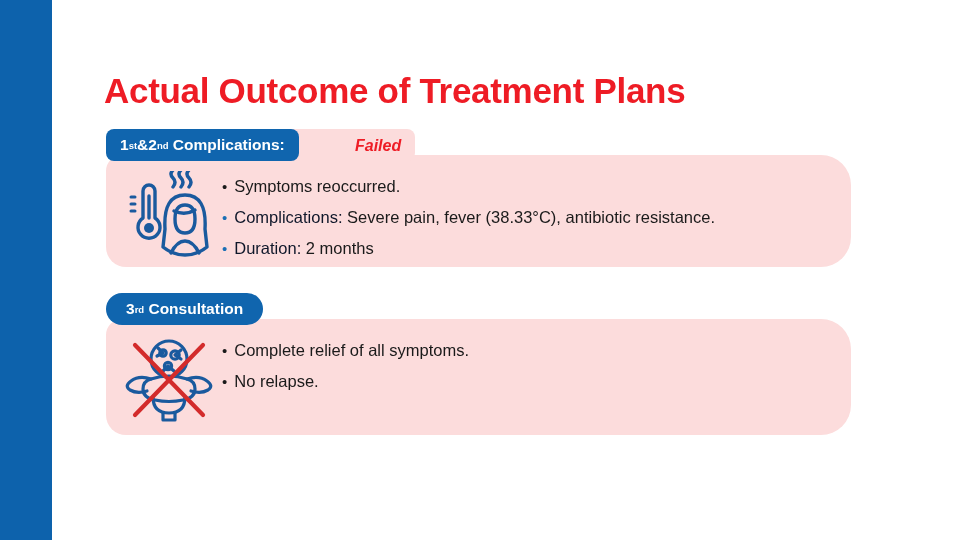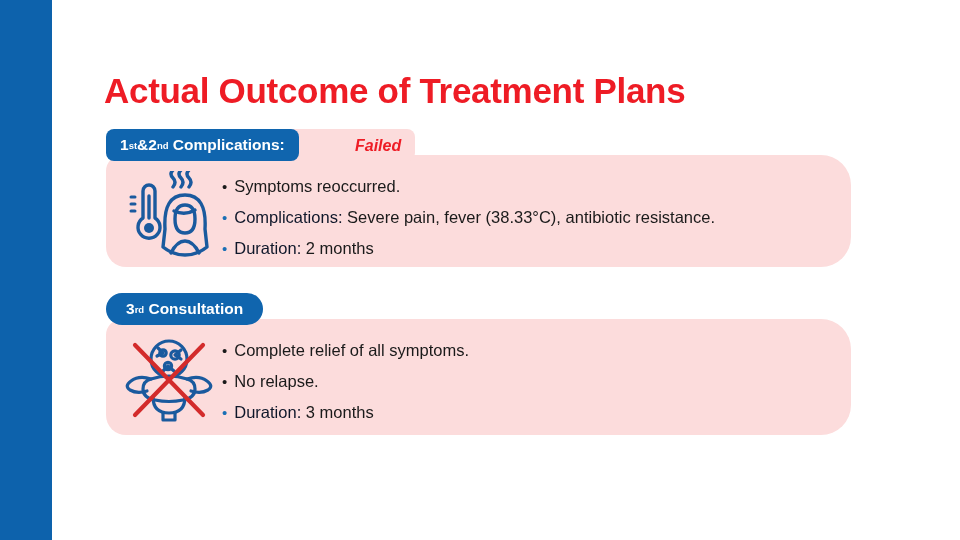--- a/index.html
+++ b/index.html
@@ -156,20 +156,17 @@
           </g>
         </svg>
       </div>
       <div class="lines">
         <div class="line plain">
           <span class="bul">•</span><span>Complete relief of all symptoms.</span>
         </div>
         <div class="line plain">
           <span class="bul">•</span><span>No relapse.</span>
         </div>
-        <div class="line">
-          <span class="bul">•</span><span class="lab">Duration:</span><span> 3 months</span>
-        </div>
       </div>
     </div>
   </div>
 
 </div>
 
 </body></html>

